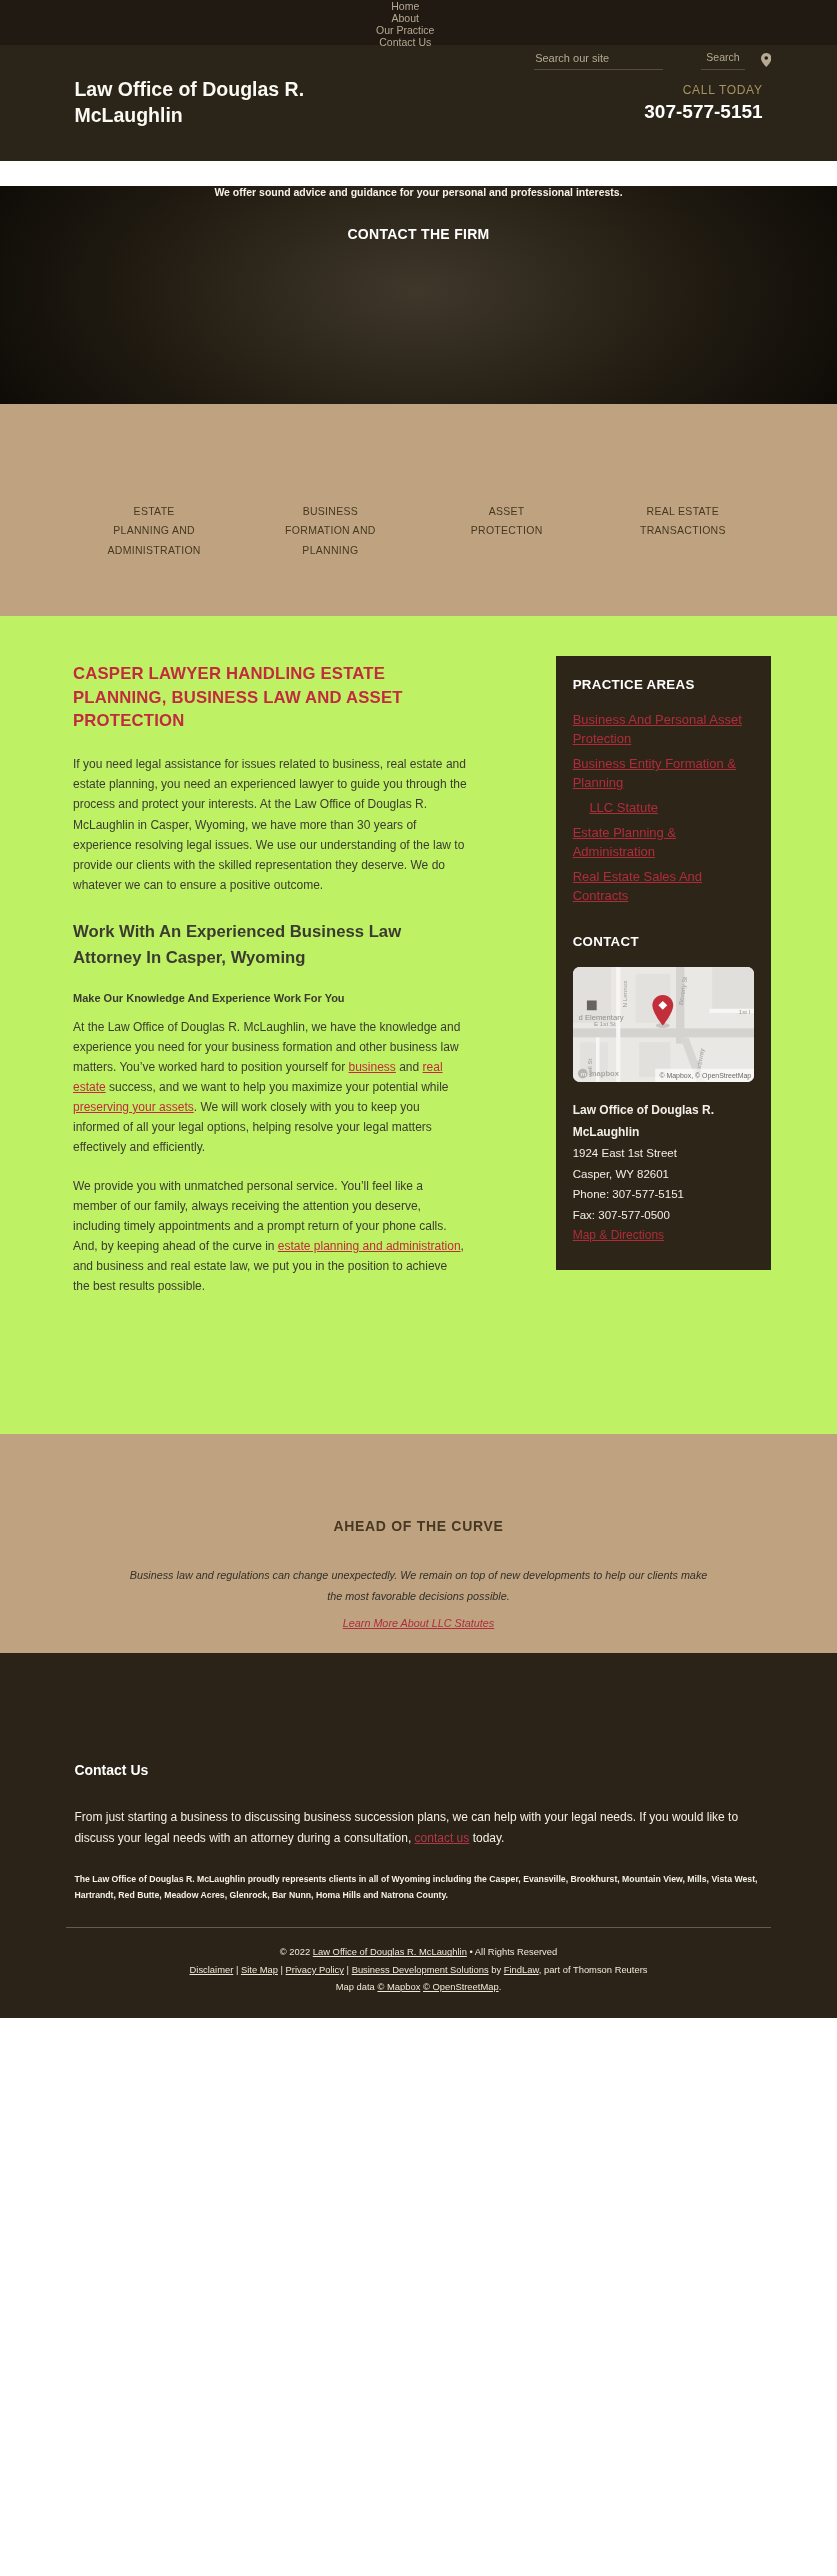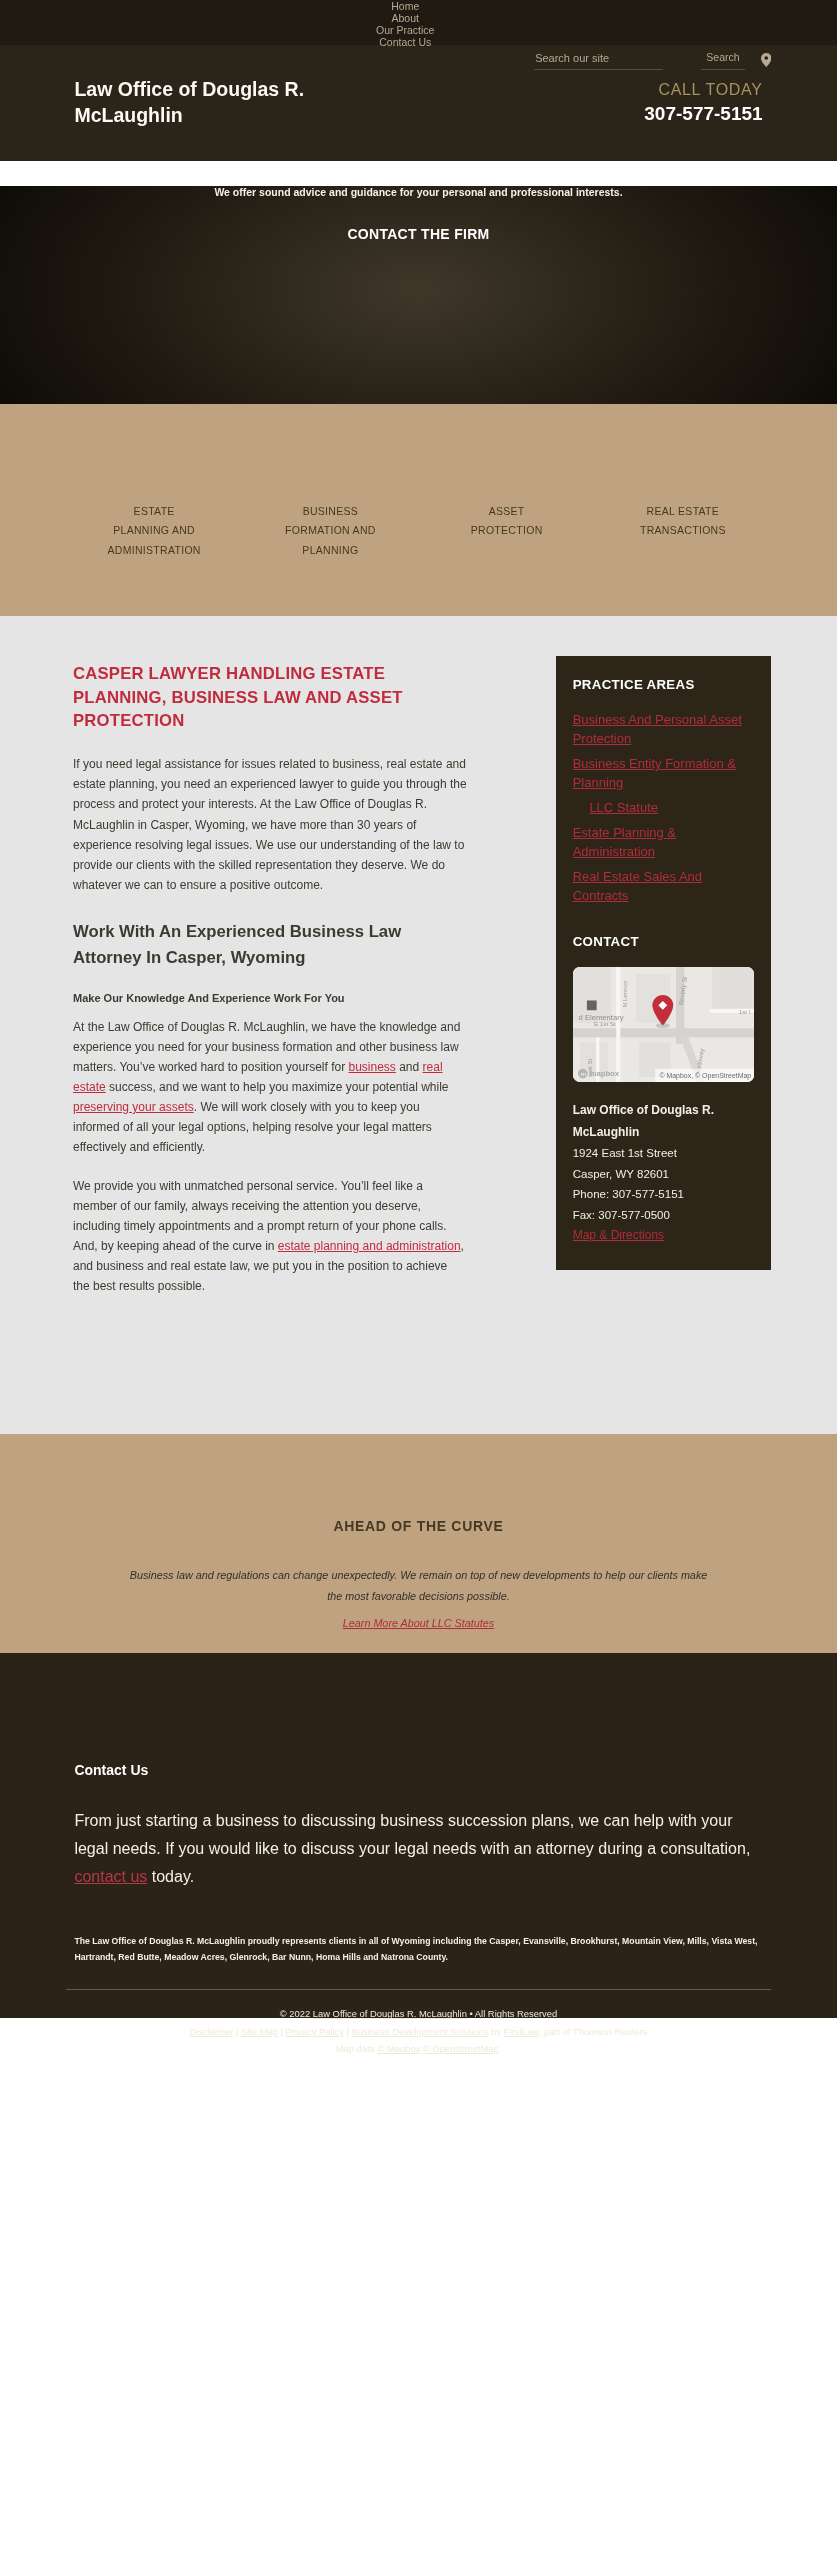--- a/index.html
+++ b/index.html
@@ -19,40 +19,40 @@
   .nav-search input::placeholder { color: #b6aa92; opacity: 1; }
   .nav-search button { background: transparent; border: none; border-bottom: 0.7px solid #554c3c;
       color: #b6aa92; font-size: 10.5px; padding: 2.8px 5.6px 6.3px; margin-left: 38px; font-family: "Liberation Sans", sans-serif; }
   .nav-pin { margin-left: 15.3px; margin-bottom: 1.4px; }
 
   
   .siteheader { height: 116px; background: #2b2418; }
   .siteheader .container { display: flex; align-items: center; height: 100%; }
   .firm-name { color: #fbf9f3; font-size: 19.5px; font-weight: bold; line-height: 1.32; width: 300px; margin-left: 8.4px; }
   .call-block { margin-left: auto; text-align: right; margin-right: 8.4px; }
-  .call-today { color: #a89162; font-size: 16px; letter-spacing: 0.7px; }
+  .call-today { color: #a89162; font-size: 12px; letter-spacing: 0.7px; }
   .call-phone { color: #ffffff; font-size: 19px; font-weight: bold; margin-top: 4.9px; }
 
   
   .hero { height: 218px; text-align: center;
       background: radial-gradient(ellipse 65% 130% at 50% 48%, #3f372a 0%, #221c12 50%, #070503 100%); }
   .hero-title { padding-top: 36px; color: #a98f63; font-size: 21px; font-weight: bold;
       line-height: 1.25; letter-spacing: 0.3px; }
   .hero-sub { margin-top: 25px; color: #f5f2ea; font-size: 10.5px; font-weight: bold; }
   .hero-cta { display: inline-block; margin-top: 28px; color: #ffffff; font-size: 14px;
       font-weight: bold; letter-spacing: 0.3px; text-decoration: none; }
 
   
   .band { height: 212px; background: #bfa381; }
   .band .container { display: flex; height: 100%; padding-top: 98px; }
   .band-col { flex: 1; text-align: center; color: #45381f; font-size: 10.5px;
       line-height: 1.85; letter-spacing: 0.3px; }
 
   
-  .content { height: 818px; background: #e5e5e5; }
+  .content { height: 818px; background: #bef264; }
   .main-col { float: left; width: 394px; margin-left: 7px; padding-top: 46px; }
   .main-col h1 { margin: 0 0 21px; font-size: 16.7px; color: #c22b3d; line-height: 1.42; letter-spacing: 0.2px; }
   .main-col p { margin: 0 0 18px; font-size: 12px; color: #3c3b31; line-height: 1.68; }
   .main-col p a, .redlink { color: #c22b3d; text-decoration: underline; }
   .main-col h2 { margin: 24px 0 16.7px; font-size: 16.7px; color: #3c3b31; font-weight: 600; line-height: 1.55; }
   .main-col h3 { margin: 21px 0 12.6px; font-size: 11px; color: #3c3b31; font-weight: bold; }
 
   
   .sidebar { float: right; width: 215px; margin-top: 40px; background: #2e2519; padding: 21px 16.7px 24px; }
   .sb-title { color: #ffffff; font-size: 13.3px; font-weight: bold; letter-spacing: 0.3px; margin: 0 0 18px; }
@@ -67,21 +67,21 @@
   
   .curve { height: 219px; background: #bfa381; text-align: center; padding-top: 84px; }
   .curve-title { color: #463823; font-size: 14px; font-weight: bold; letter-spacing: 0.7px; margin: 0 0 31px; }
   .curve-text { font-style: italic; font-size: 10.8px; color: #322f28; line-height: 1.95; width: 579px; margin: 0 auto; }
   .curve-link { display: inline-block; margin-top: 9.8px; font-style: italic; font-size: 10.8px;
       color: #b12c3b; text-decoration: underline; }
 
   
   .footer { height: 365px; background: #2b2317; padding-top: 109px; }
   .footer-heading { color: #ffffff; font-size: 14px; font-weight: bold; margin: 0 0 29px; padding-left: 8.4px; }
-  .footer-p { color: #f4f0e4; font-size: 16px; line-height: 1.75; margin: 0 0 42px; padding: 0 8.4px; }
+  .footer-p { color: #f4f0e4; font-size: 12px; line-height: 1.75; margin: 0 0 22px; padding: 0 8.4px; }
   .footer-p a { color: #b5374a; text-decoration: underline; }
   .footer-service { color: #f5f1e6; font-size: 8.7px; font-weight: bold; line-height: 1.85; margin: 0 0 24px; padding: 0 8.4px; }
   .footer-divider { border: none; border-top: 0.7px solid rgba(244,240,228,0.28); margin: 0 0 15.3px; }
   .footer-bottom { text-align: center; color: #efe9d9; font-size: 9.4px; line-height: 1.85; }
   .footer-bottom a { color: #efe9d9; text-decoration: underline; }
 
   .bottom-filler { height: 608px; background: #ffffff; }
   .clearfix::after { content: ""; display: table; clear: both; }
 </style>
 </head>

